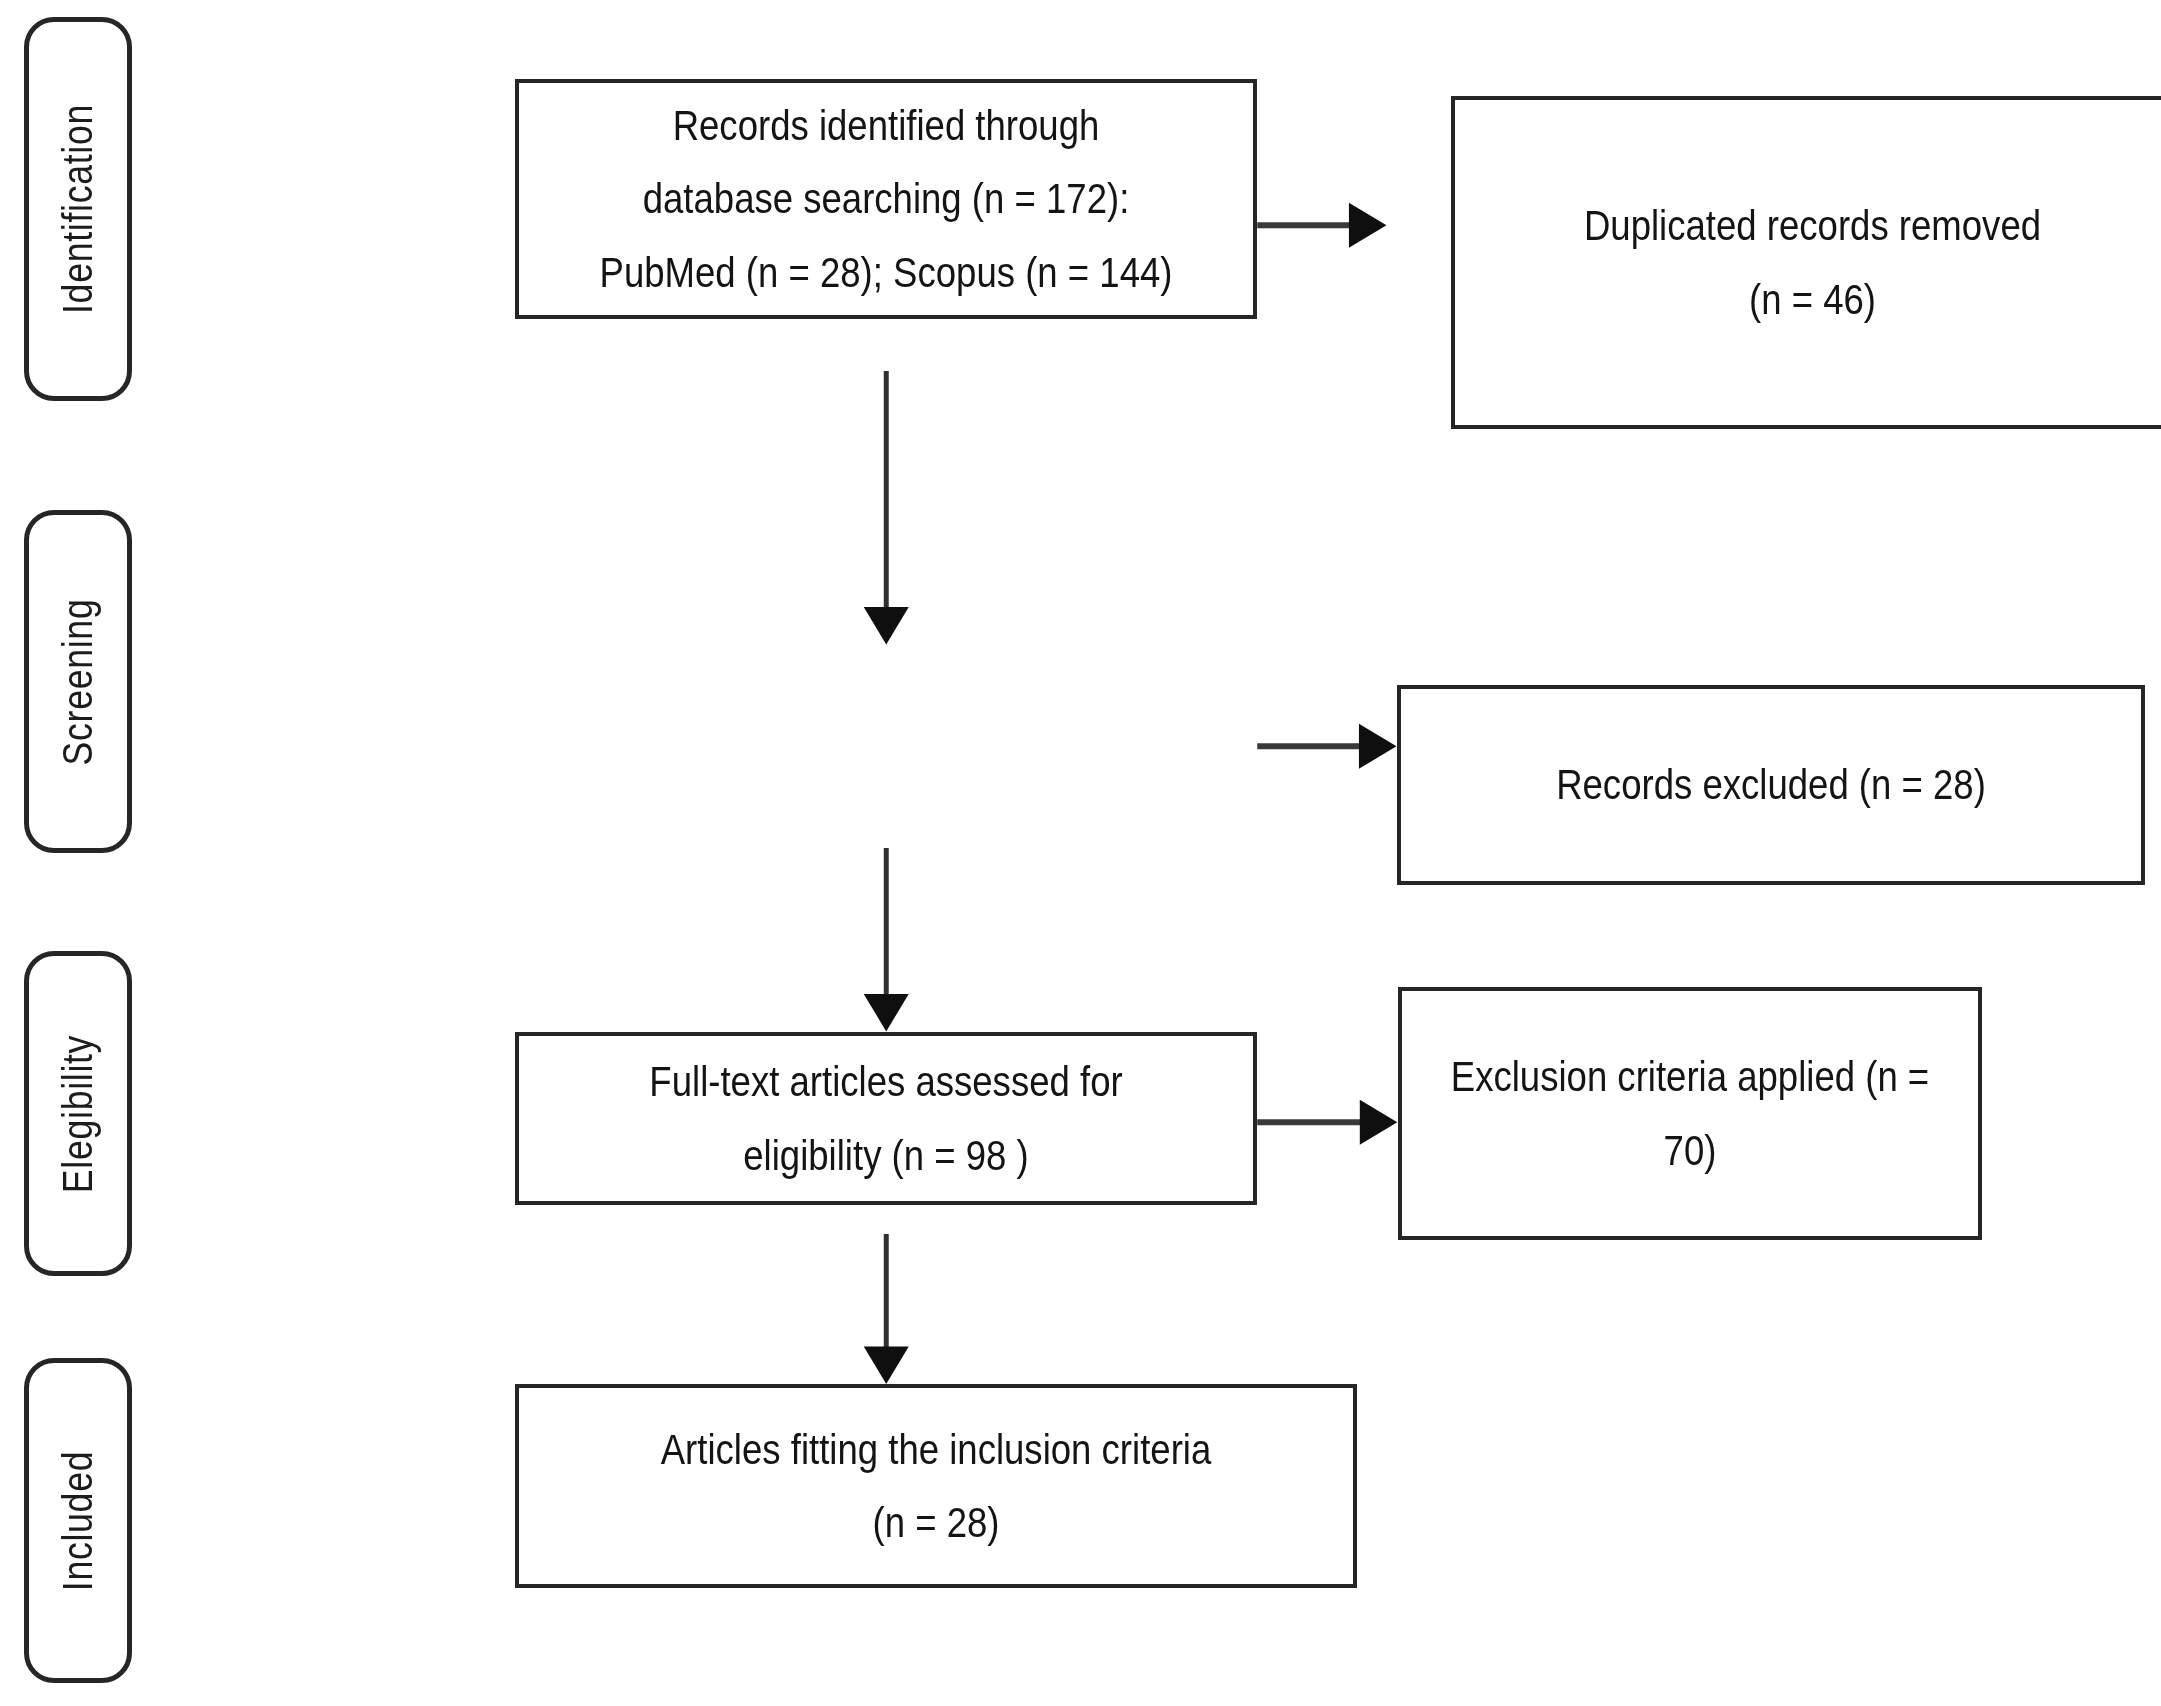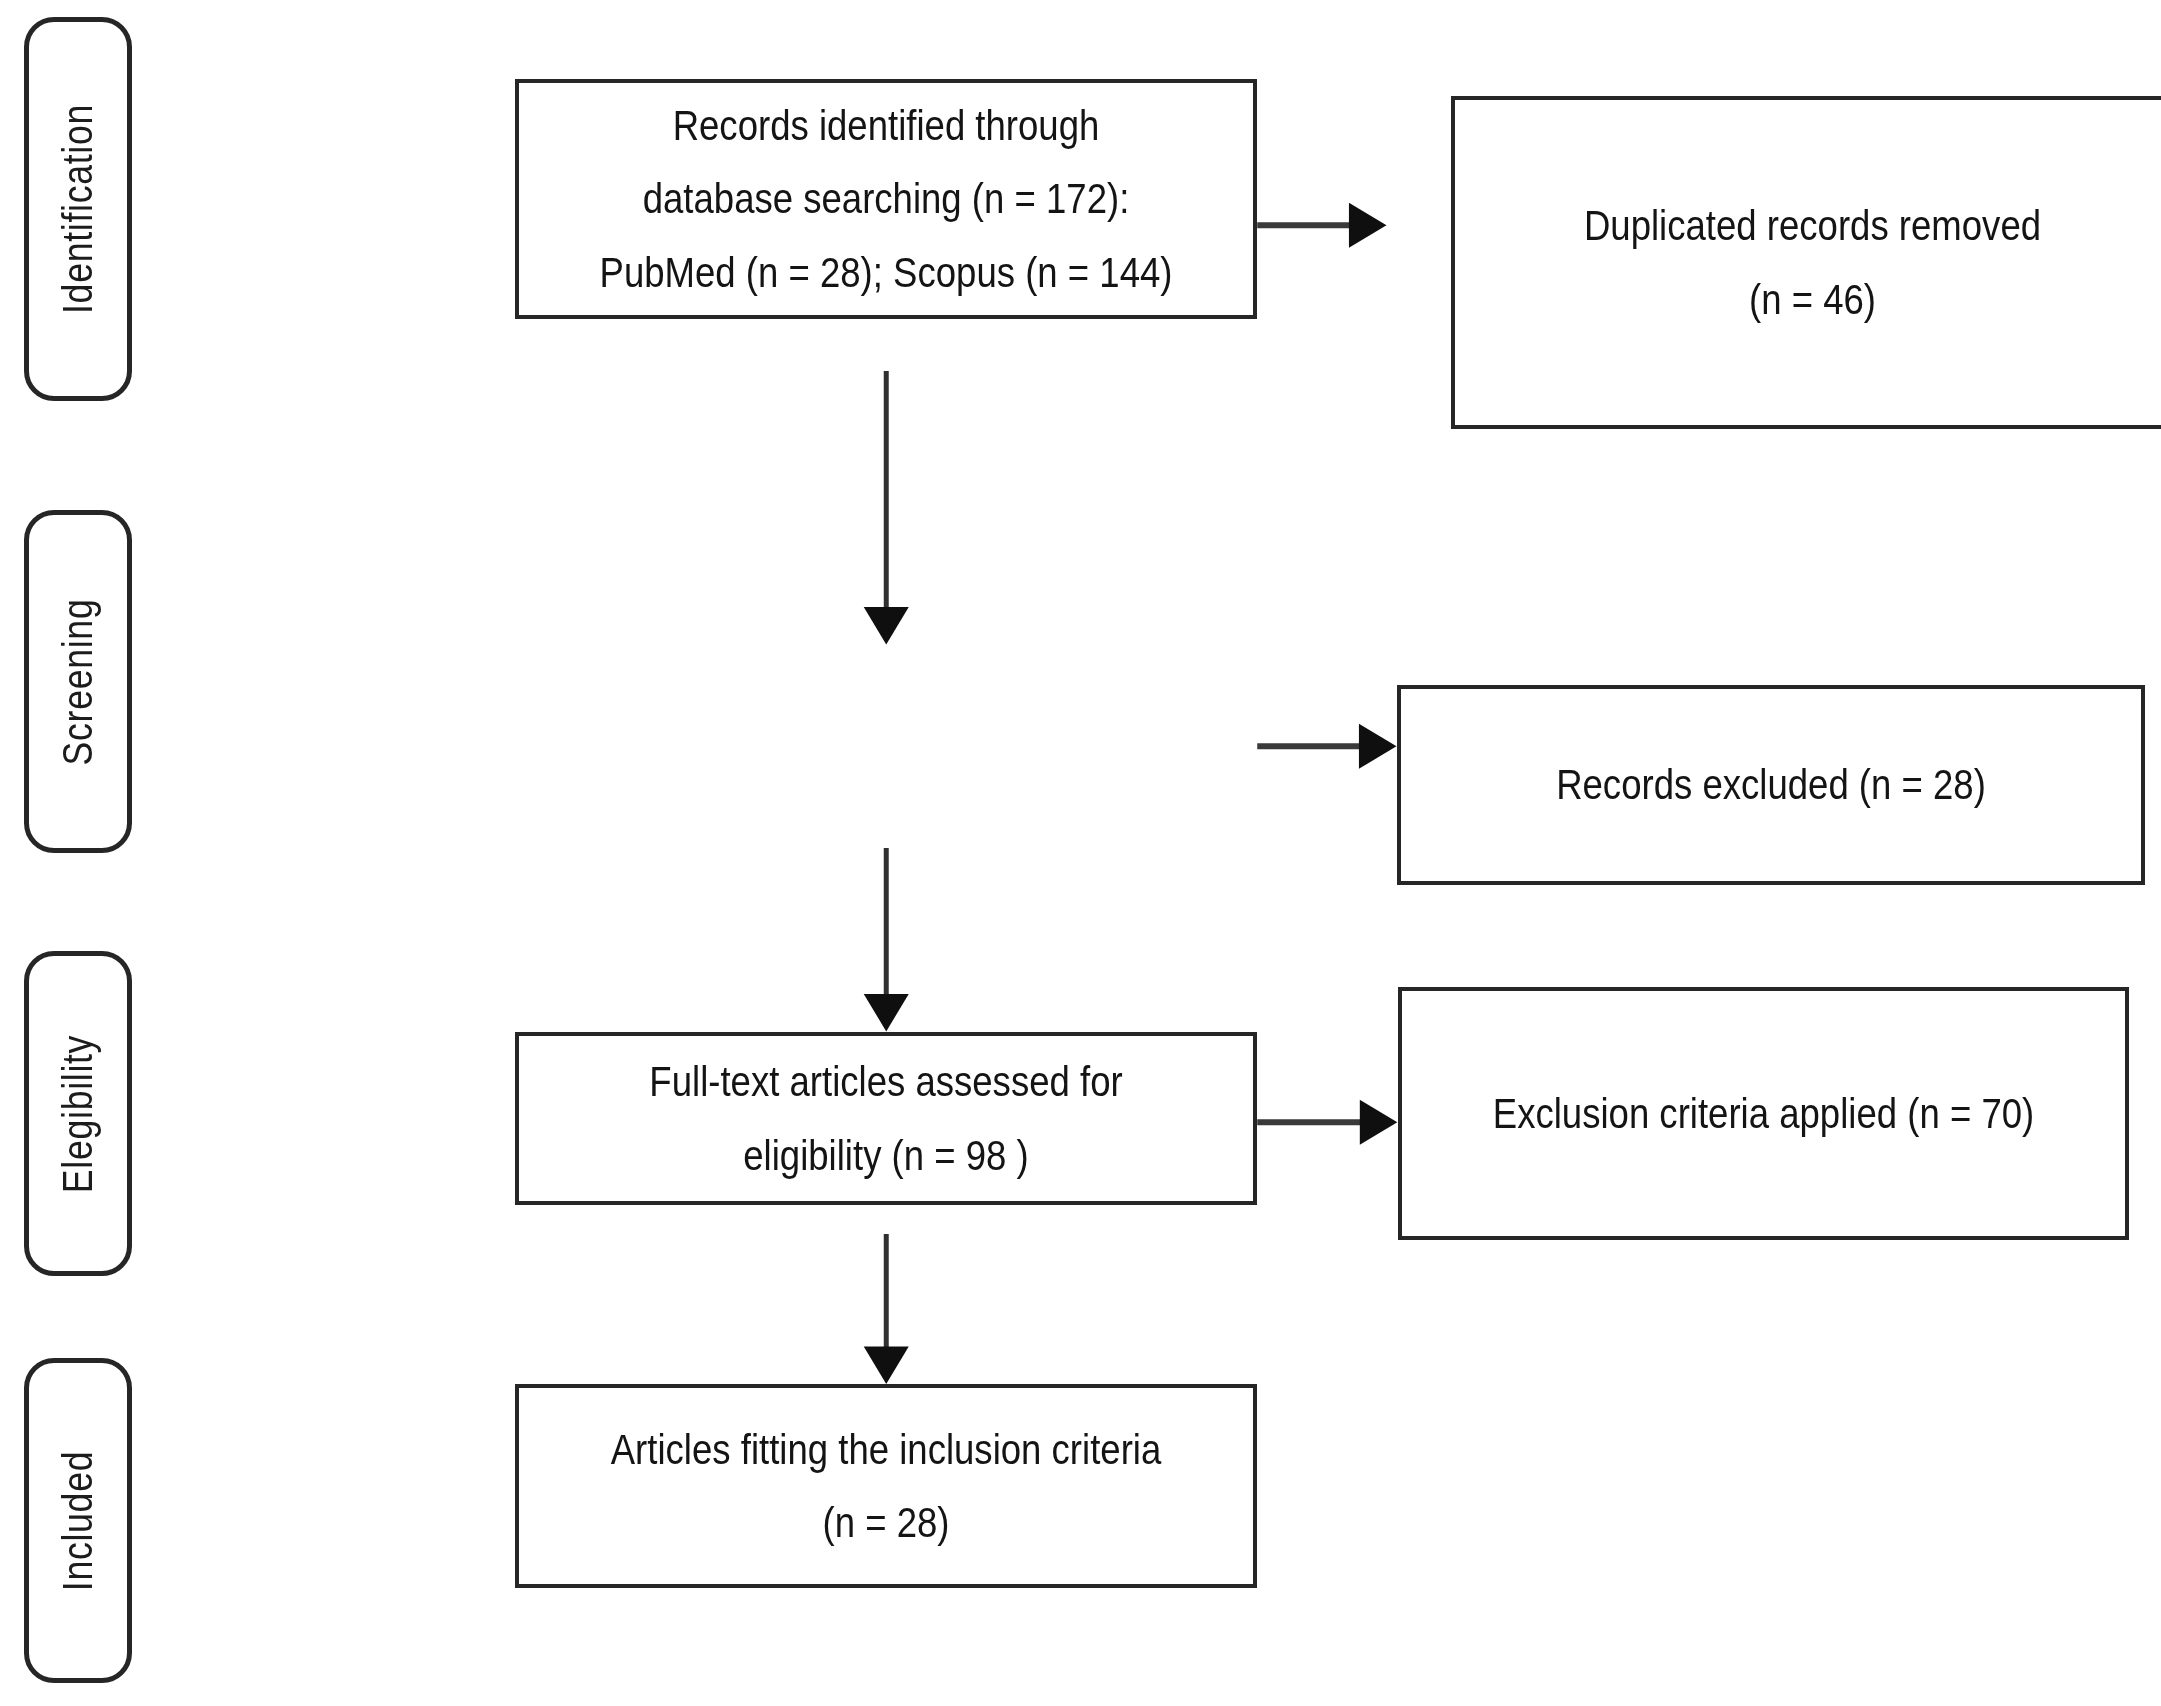--- a/index.html
+++ b/index.html
@@ -101,32 +101,32 @@
 database searching (n = 172):
 PubMed (n = 28); Scopus (n = 144)</div>
   </div>
 
 
   <div class="fbox" style="left:515px; top:1032px; width:742px; height:173px;">
     <div class="txt">Full-text articles assessed for
 eligibility (n = 98 )</div>
   </div>
 
-  <div class="fbox" style="left:515px; top:1384px; width:742px; height:204px;">
+  <div class="fbox" style="left:515px; top:1384px; width:842px; height:204px;">
     <div class="txt">Articles fitting the inclusion criteria
 (n = 28)</div>
   </div>
 
   <div class="fbox" style="left:1451px; top:96px; width:723px; height:333px;">
     <div class="txt">Duplicated records removed
 (n = 46)</div>
   </div>
 
   <div class="fbox" style="left:1397px; top:645px; width:748px; height:200px;margin-top:40px;">
     <div class="txt">Records excluded (n = 28)</div>
   </div>
 
-  <div class="fbox" style="left:1398px; top:987px; width:731px; height:253px;">
+  <div class="fbox" style="left:1398px; top:987px; width:584px; height:253px;">
     <div class="txt">Exclusion criteria applied (n = 70)</div>
   </div>
 
 </div>
 
 
 </body></html>

